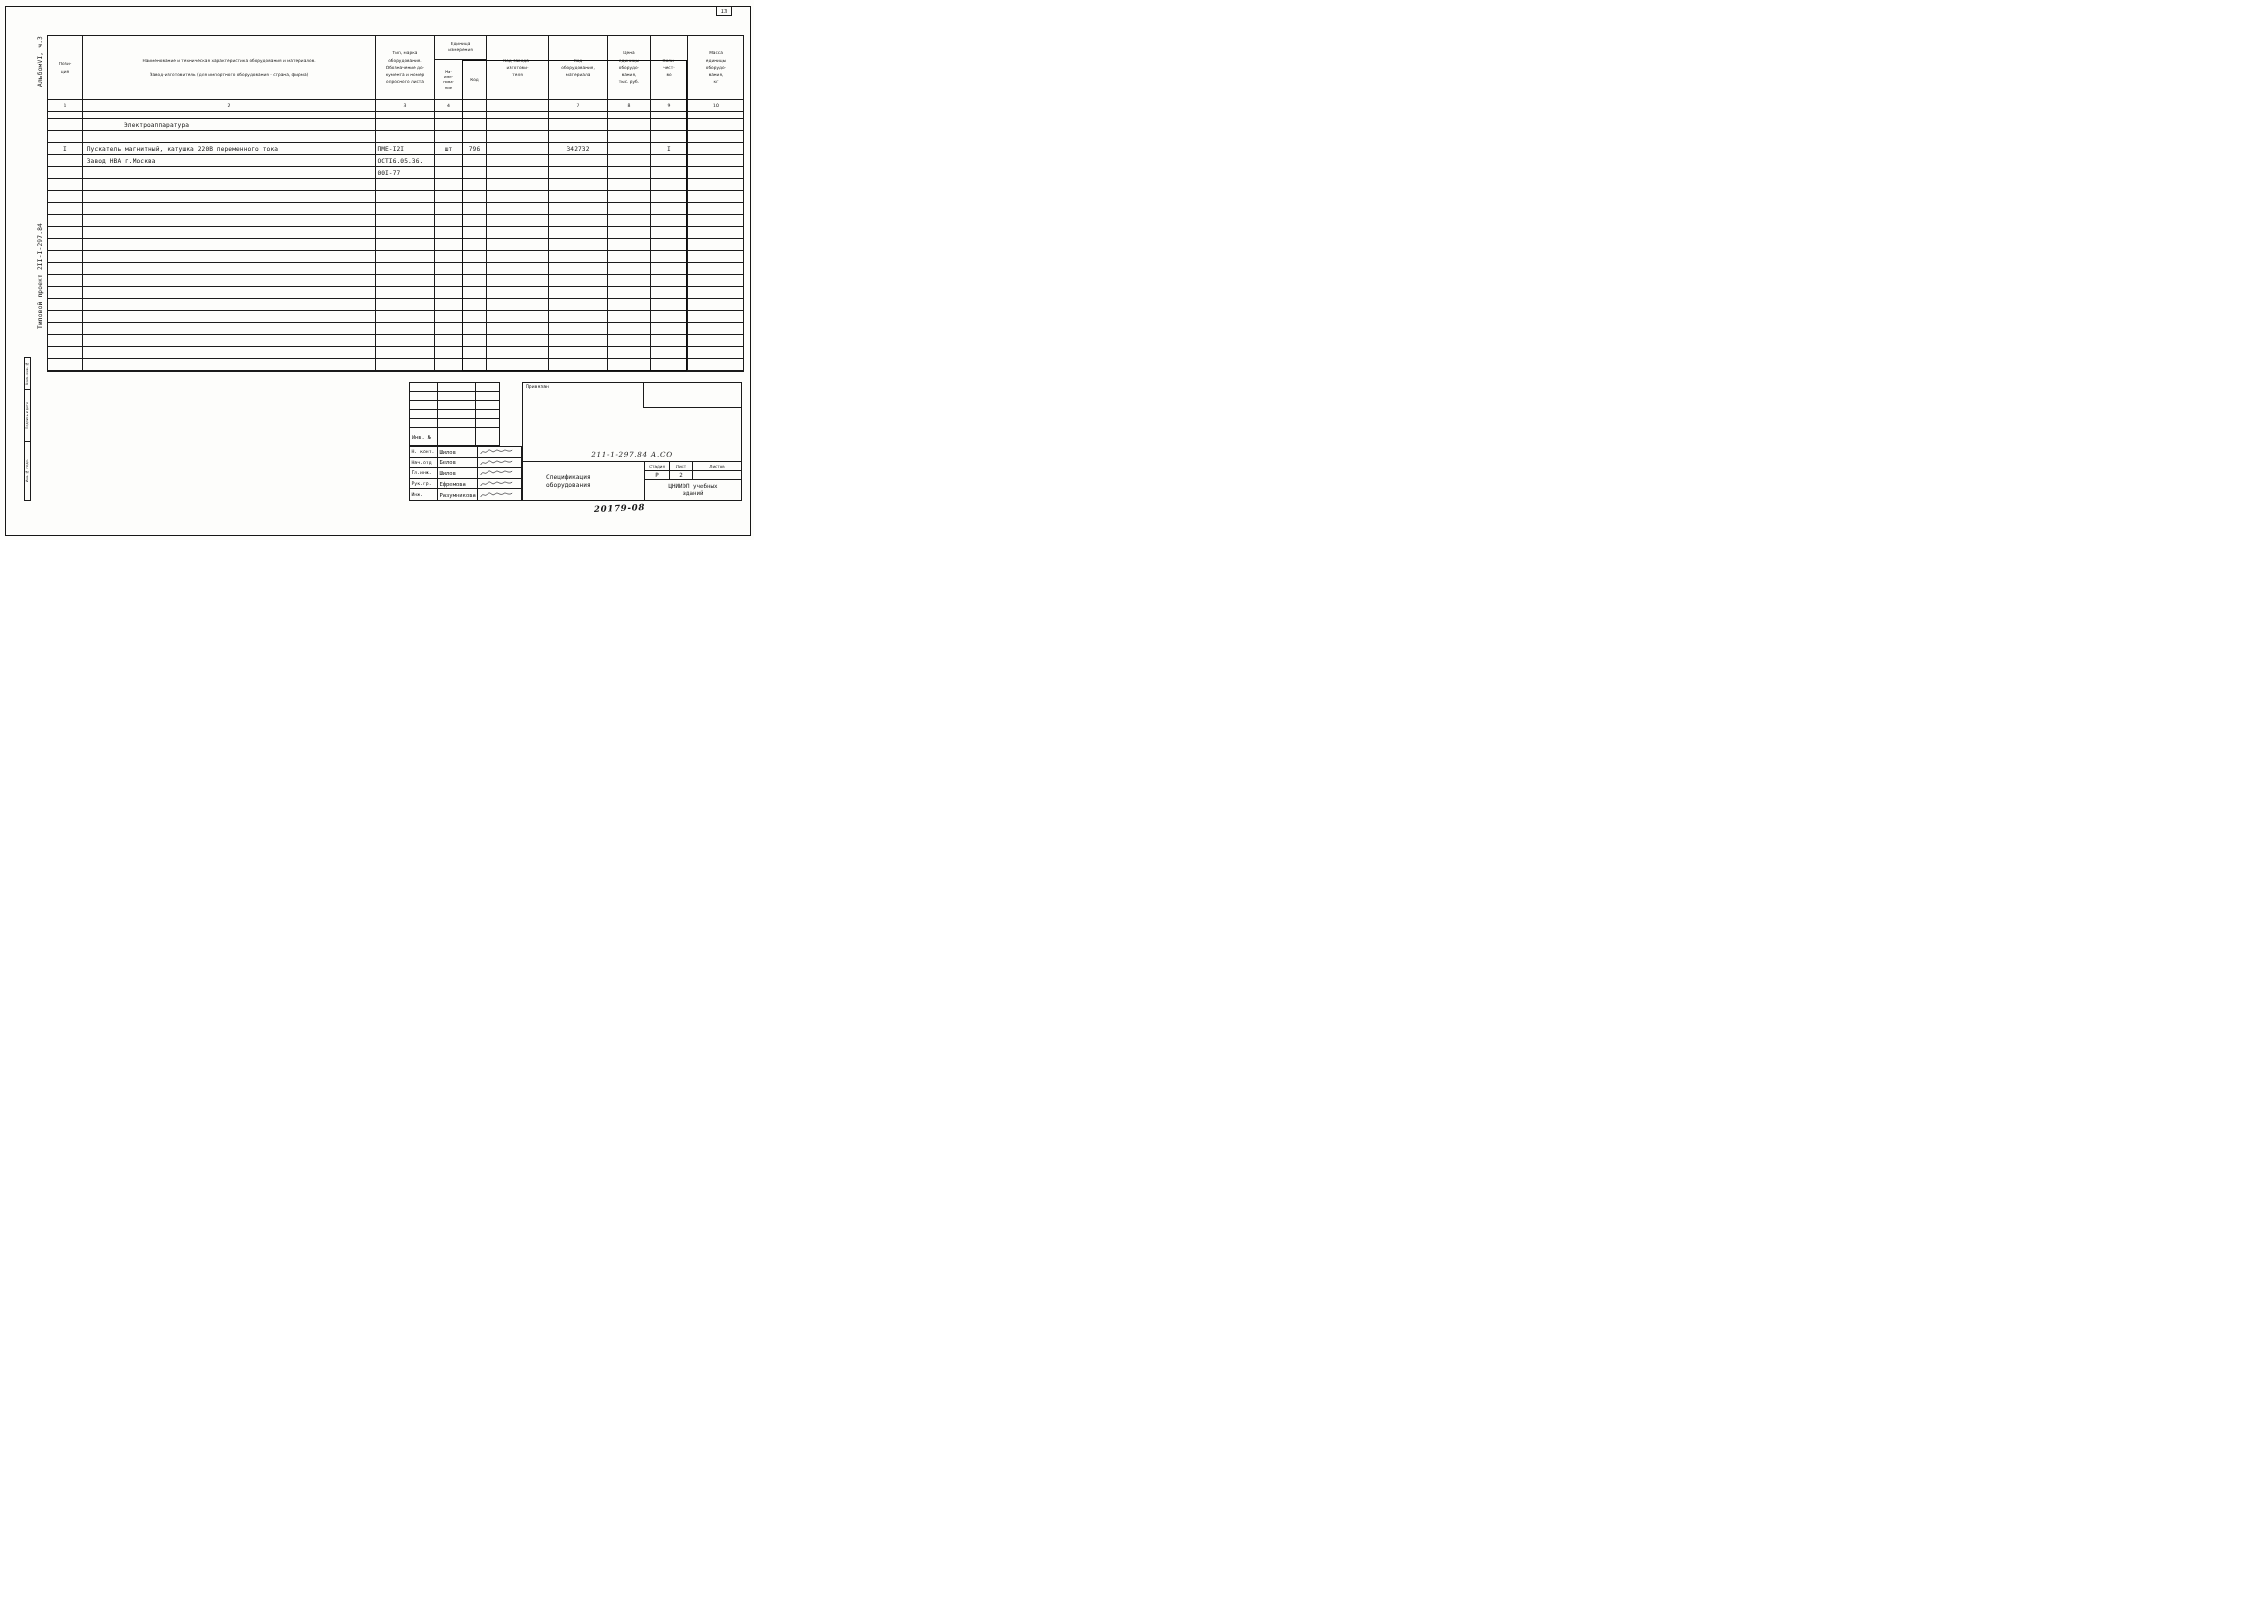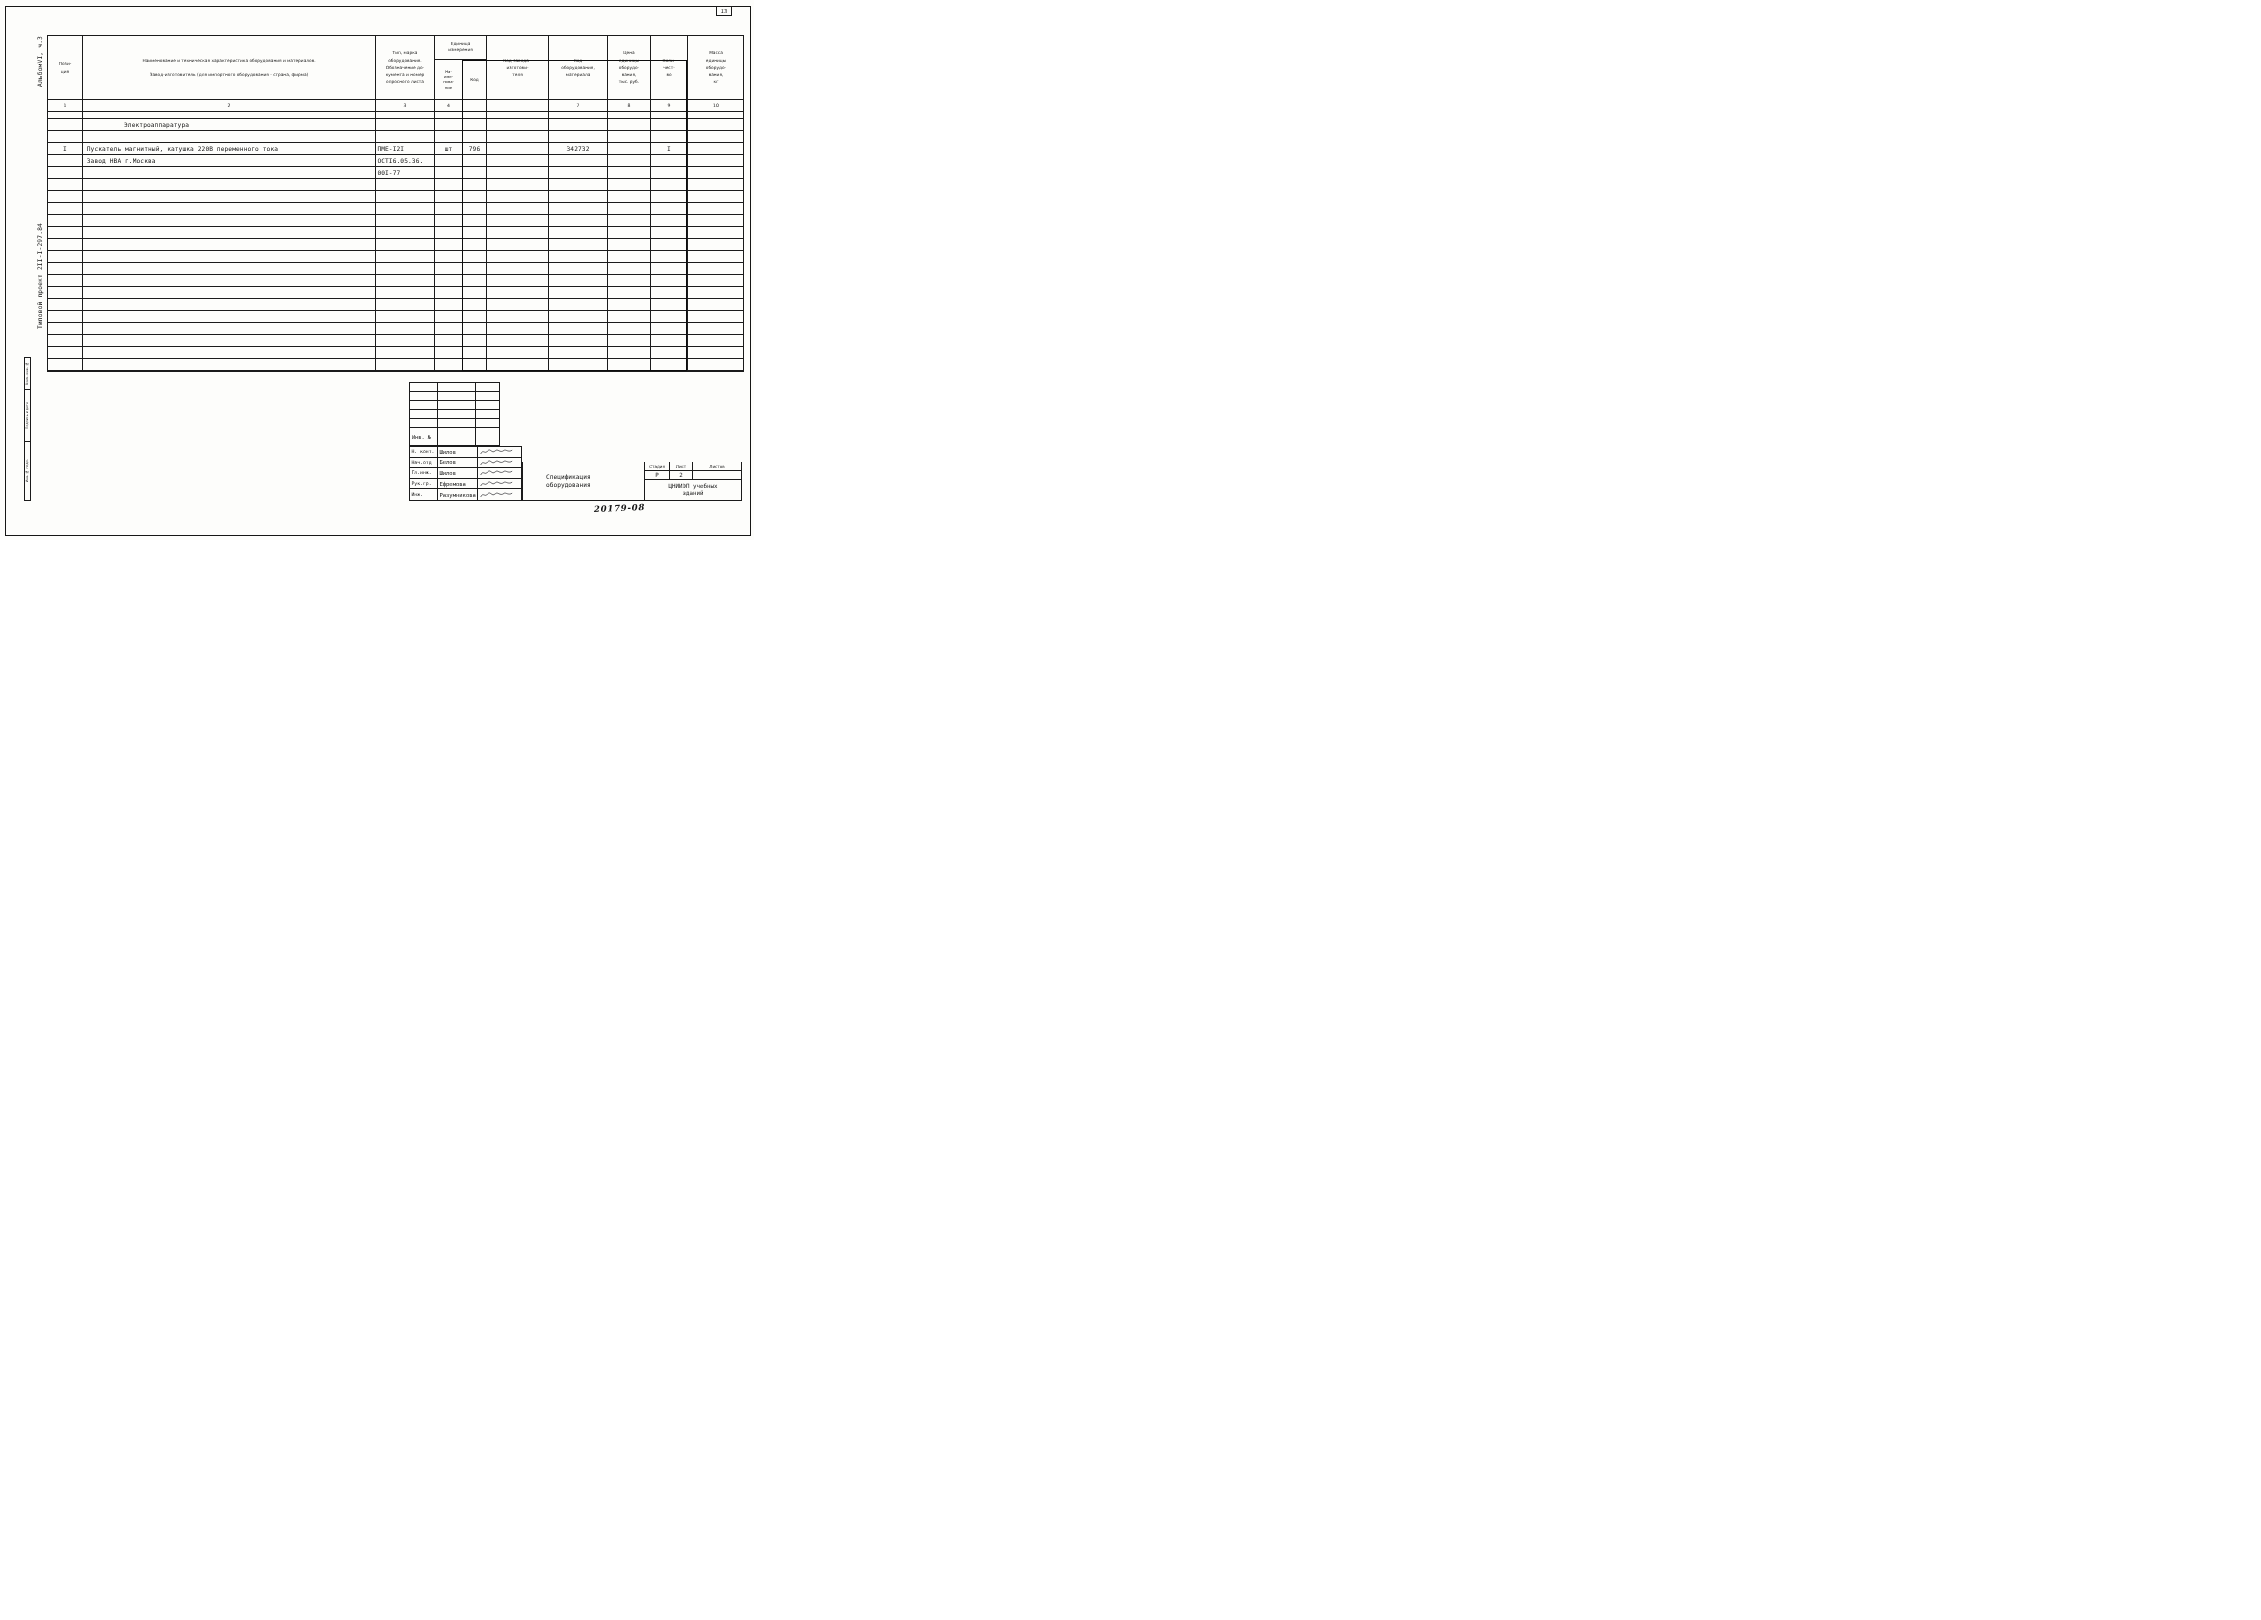--- a/index.html
+++ b/index.html
@@ -556,20 +556,25 @@
         <div class="sigc role">Инж.</div>
         <div class="sigc nm">Разумникова</div>
         <div class="sigc sg">
           <svg viewBox="0 0 80 20" width="37" height="9.6">
             <path d="M4 14 C9 3,13 17,19 8 C24 1,28 15,35 8 C41 2,45 14,54 7 C58 4,63 12,71 7" fill="none" stroke="#15151a" stroke-width="1.4" stroke-linecap="round"></path>
           </svg>
         </div>
       </div>
     </div>
 
+  <div class="tb-main">
+    <div class="privyazan">Привязан</div>
+    <div class="corner-box"></div>
+    <div class="doc-number">211-1-297.84  А.СО</div>
+  </div>
 
   <div class="tb-bottom">
     <div class="tb-title">
       <div>Спецификация</div>
       <div>оборудования</div>
     </div>
     <div class="tb-right">
       <div class="stage-row hdr">
           <div class="stage-cell">Стадия</div>
           <div class="stage-cell">Лист</div>

